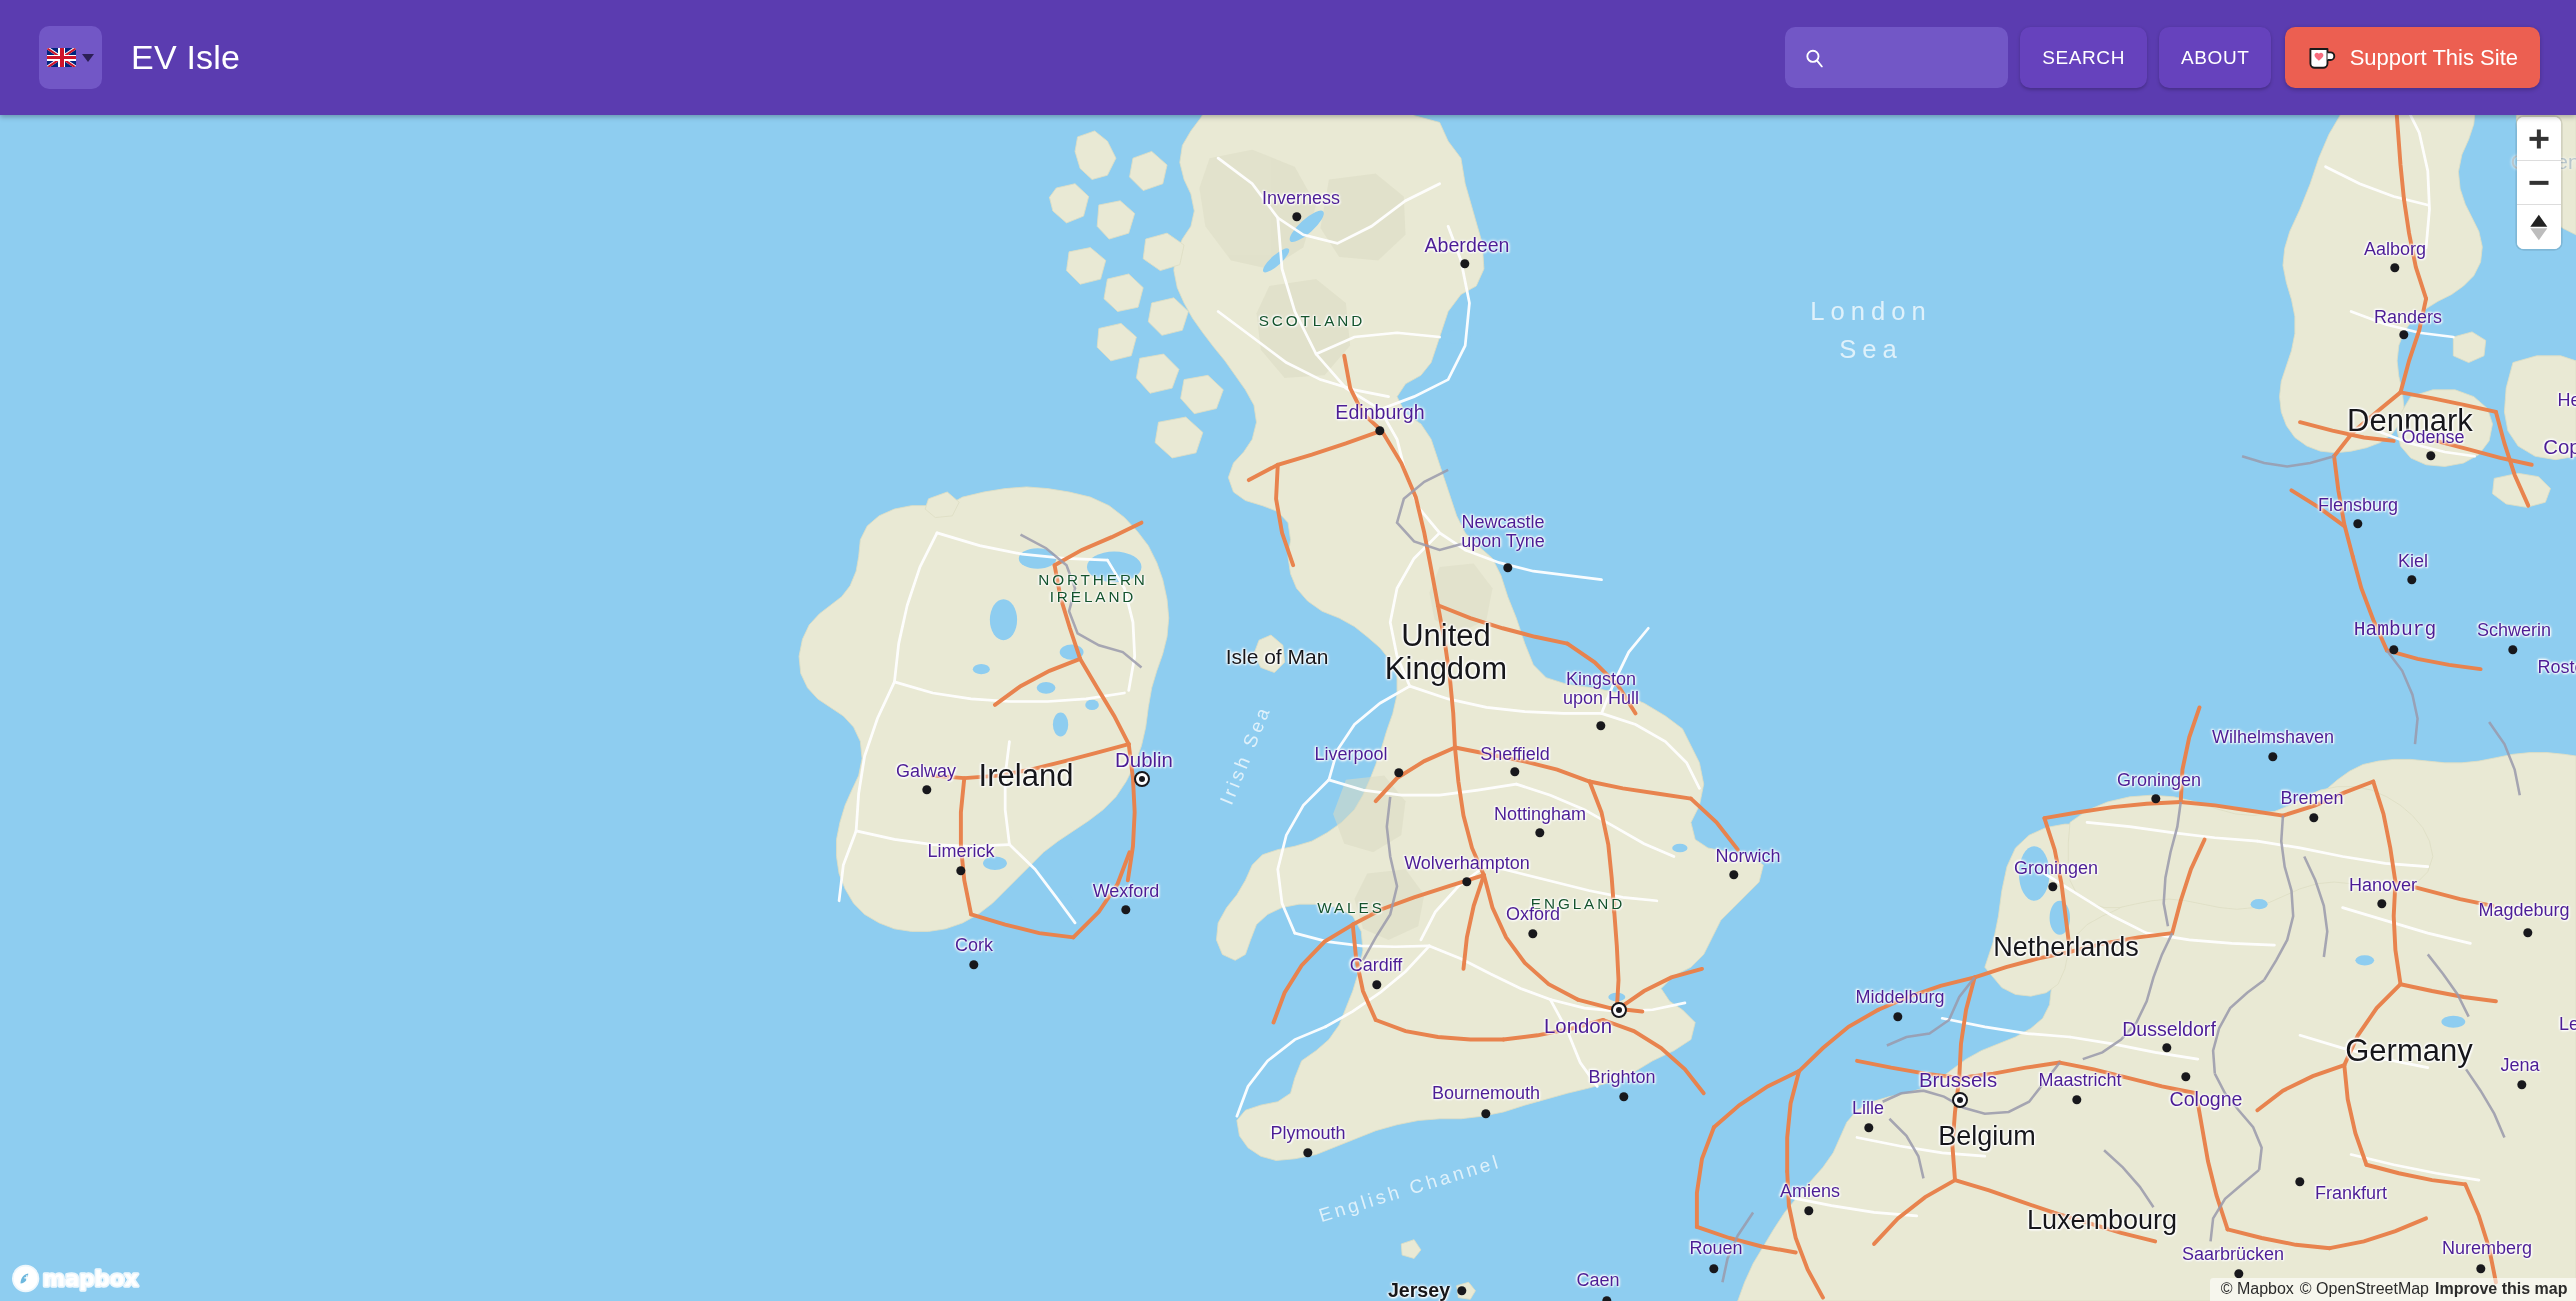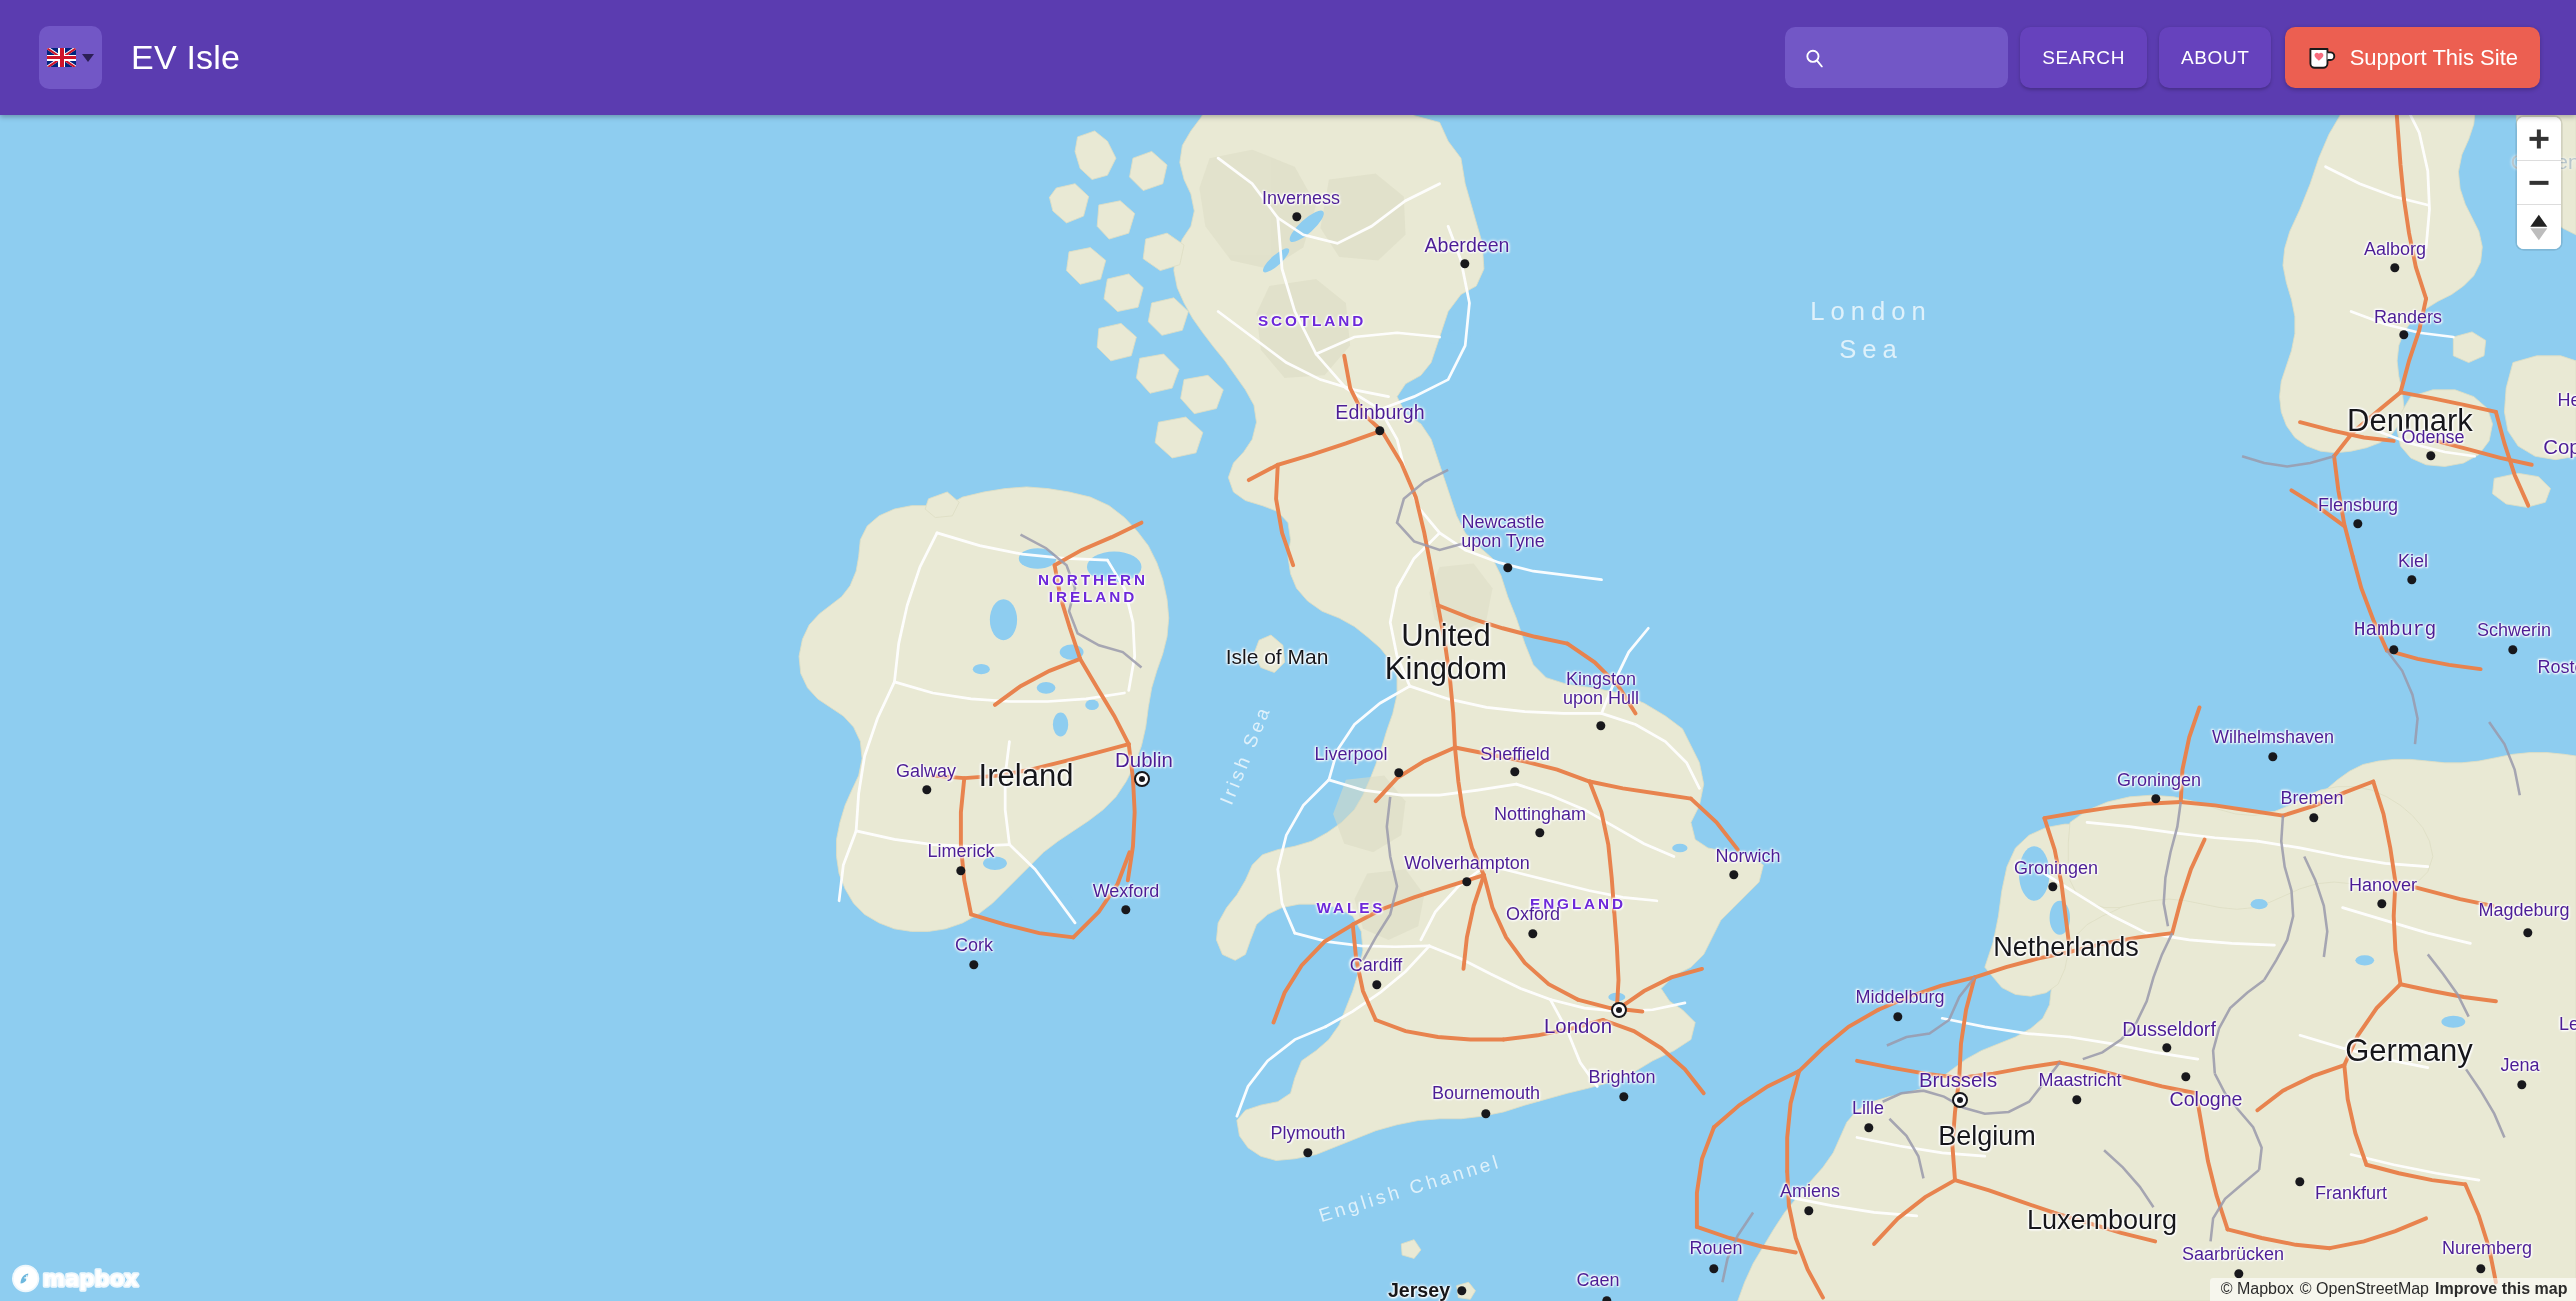--- a/index.html
+++ b/index.html
@@ -144,23 +144,23 @@
     line-height: 1.08;
   }
   .lbl-country {
     color: #16161a;
     font-size: 27px;
     font-weight: 400;
     text-shadow: 0 0 3.4px #fff, 0 0 3.4px #fff, 0 0 2.6px #fff, 0.9px 0.9px 1.7px #fff, -0.9px -0.9px 1.7px #fff;
   }
   .lbl-country.big { font-size: 31px; text-align: center; }
   .lbl-region {
-    color: #6d28d9;
+    color: #14532d;
     font-size: 15.3px;
-    font-weight: bold;
+    font-weight: normal;
     letter-spacing: 2.9px;
     text-shadow: 0 0 3.4px #fff, 0 0 3.4px #fff, 0.9px 0.9px 1.7px #fff, -0.9px -0.9px 1.7px #fff;
   }
   .lbl-city {
     color: #4c1d95;
     font-size: 18px;
     font-weight: 400;
     text-shadow: 0 0 3.4px #fff, 0 0 3.4px #fff, 0.9px 0.9px 1.7px #fff, -0.9px -0.9px 1.7px #fff;
   }
   .lbl-island {

